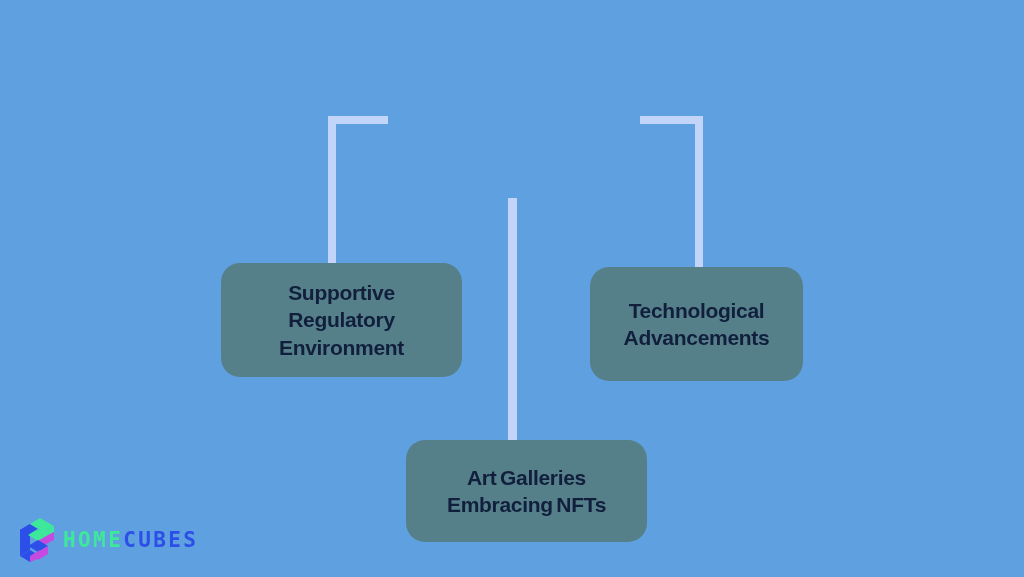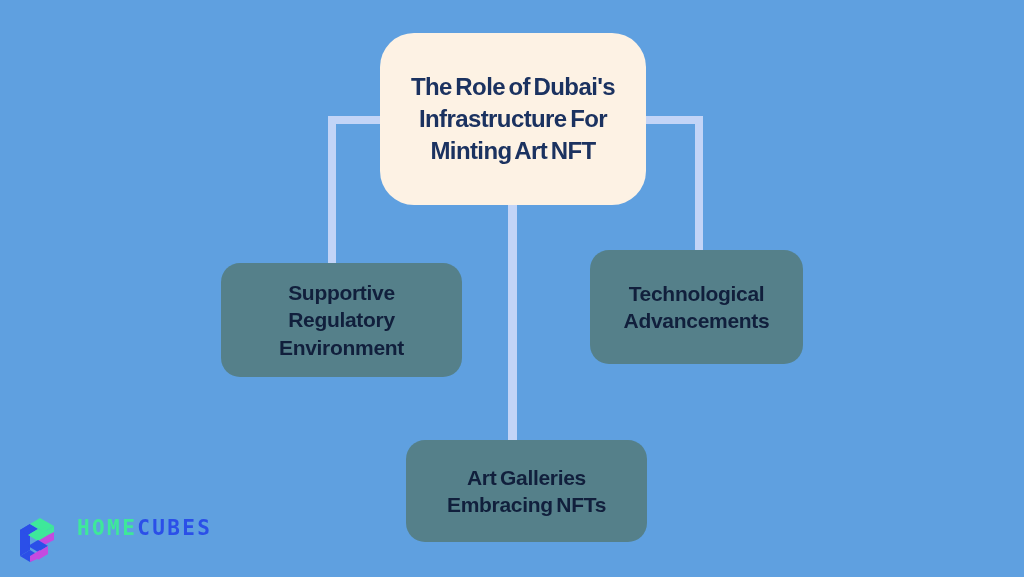--- a/index.html
+++ b/index.html
@@ -101,41 +101,42 @@
   }
 
   #node-regulatory {
     left: 221px;
     top: 263px;
     width: 241px;
     height: 114px;
   }
   #node-technological {
     left: 590px;
-    top: 250px;
+    top: 267px;
     width: 213px;
     height: 114px;
   }
   #node-galleries {
     left: 406px;
     top: 440px;
     width: 241px;
     height: 102px;
   }
   #node-galleries .node-text {
     word-spacing: -2px;
   }
 
   
   #logo {
     position: absolute;
     left: 16px;
     top: 518px;
     display: flex;
-    gap: 19px;
+    align-items: center;
+    gap: 5px;
   }
   #logo-mark {
     width: 42px;
     height: 44px;
     display: block;
   }
   #logo-text {
     font-size: 21px;
     font-weight: bold;
     letter-spacing: 2.4px;
@@ -150,23 +151,20 @@
 <body>
 
 <div id="canvas">
 
   <div class="connector" id="conn-left-h"></div>
   <div class="connector" id="conn-left-v"></div>
   <div class="connector" id="conn-right-h"></div>
   <div class="connector" id="conn-right-v"></div>
   <div class="connector" id="conn-center-v"></div>
 
-  <div class="node" id="node-root">
-    <span class="node-text">The Role of Dubai's Infrastructure For Minting Art NFT</span>
-  </div>
 
   <div class="node node-child" id="node-regulatory">
     <span class="node-text">Supportive Regulatory Environment</span>
   </div>
 
   <div class="node node-child" id="node-technological">
     <span class="node-text">Technological Advancements</span>
   </div>
 
   <div class="node node-child" id="node-galleries">

